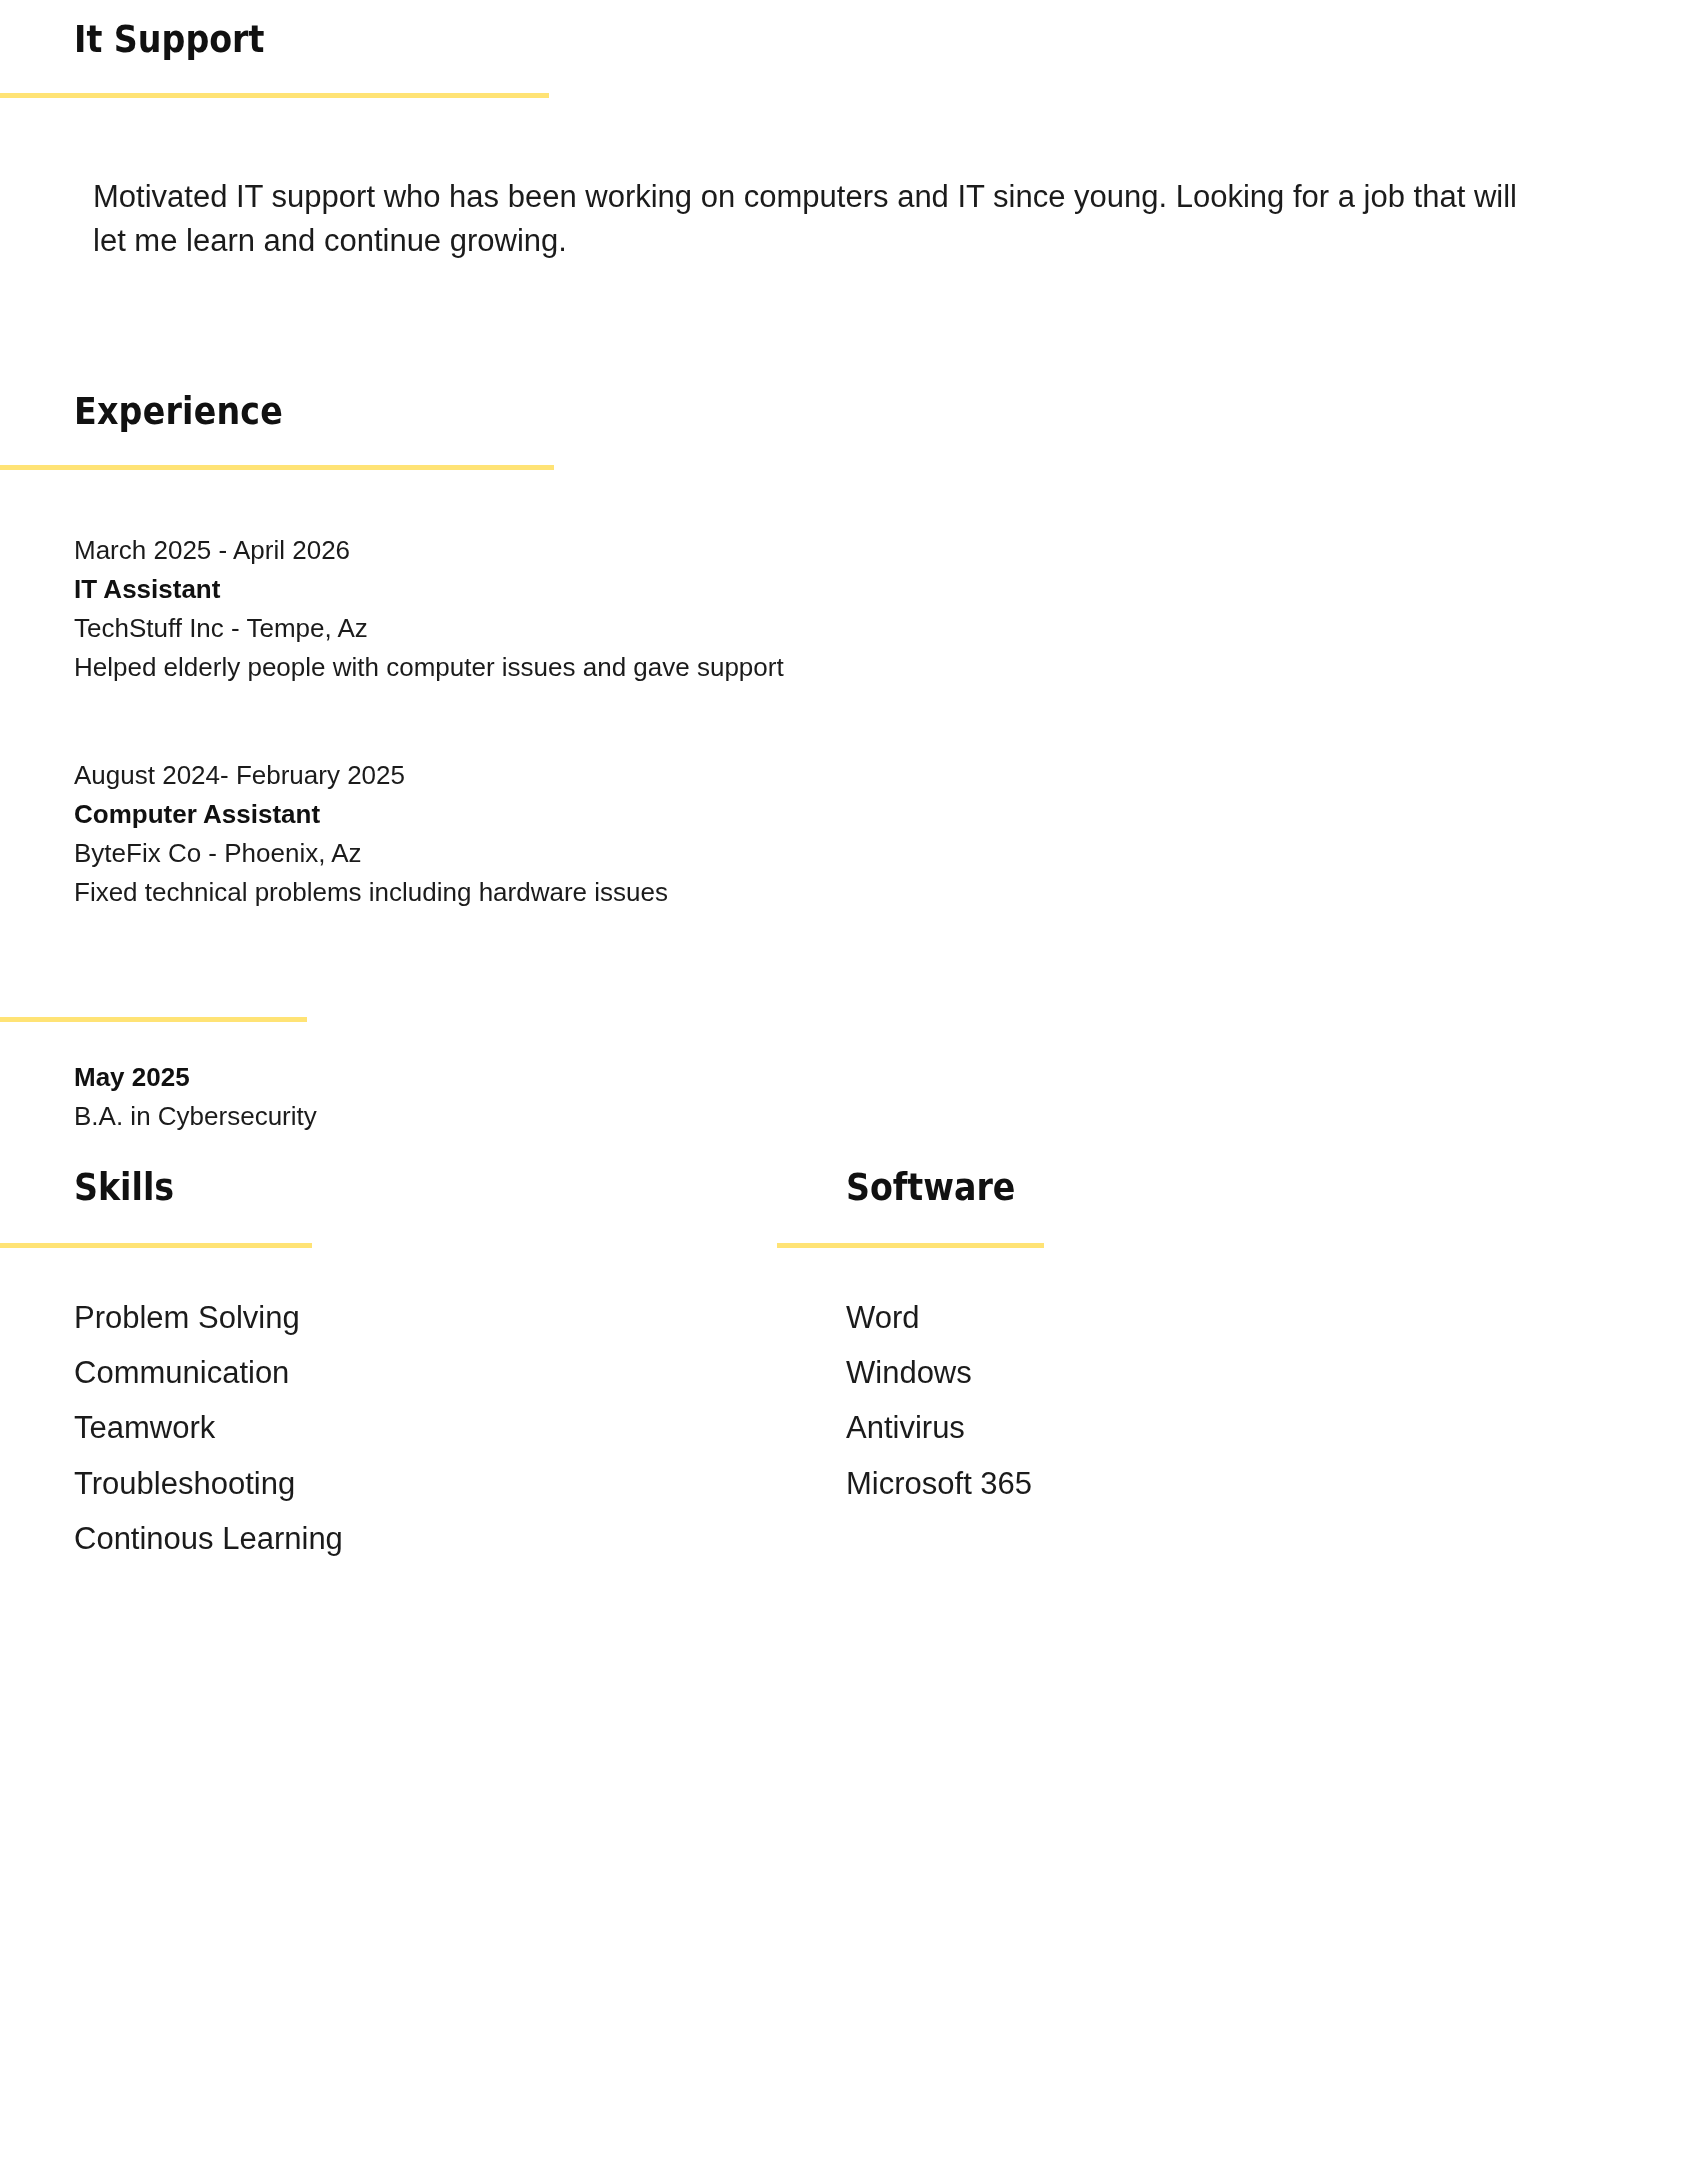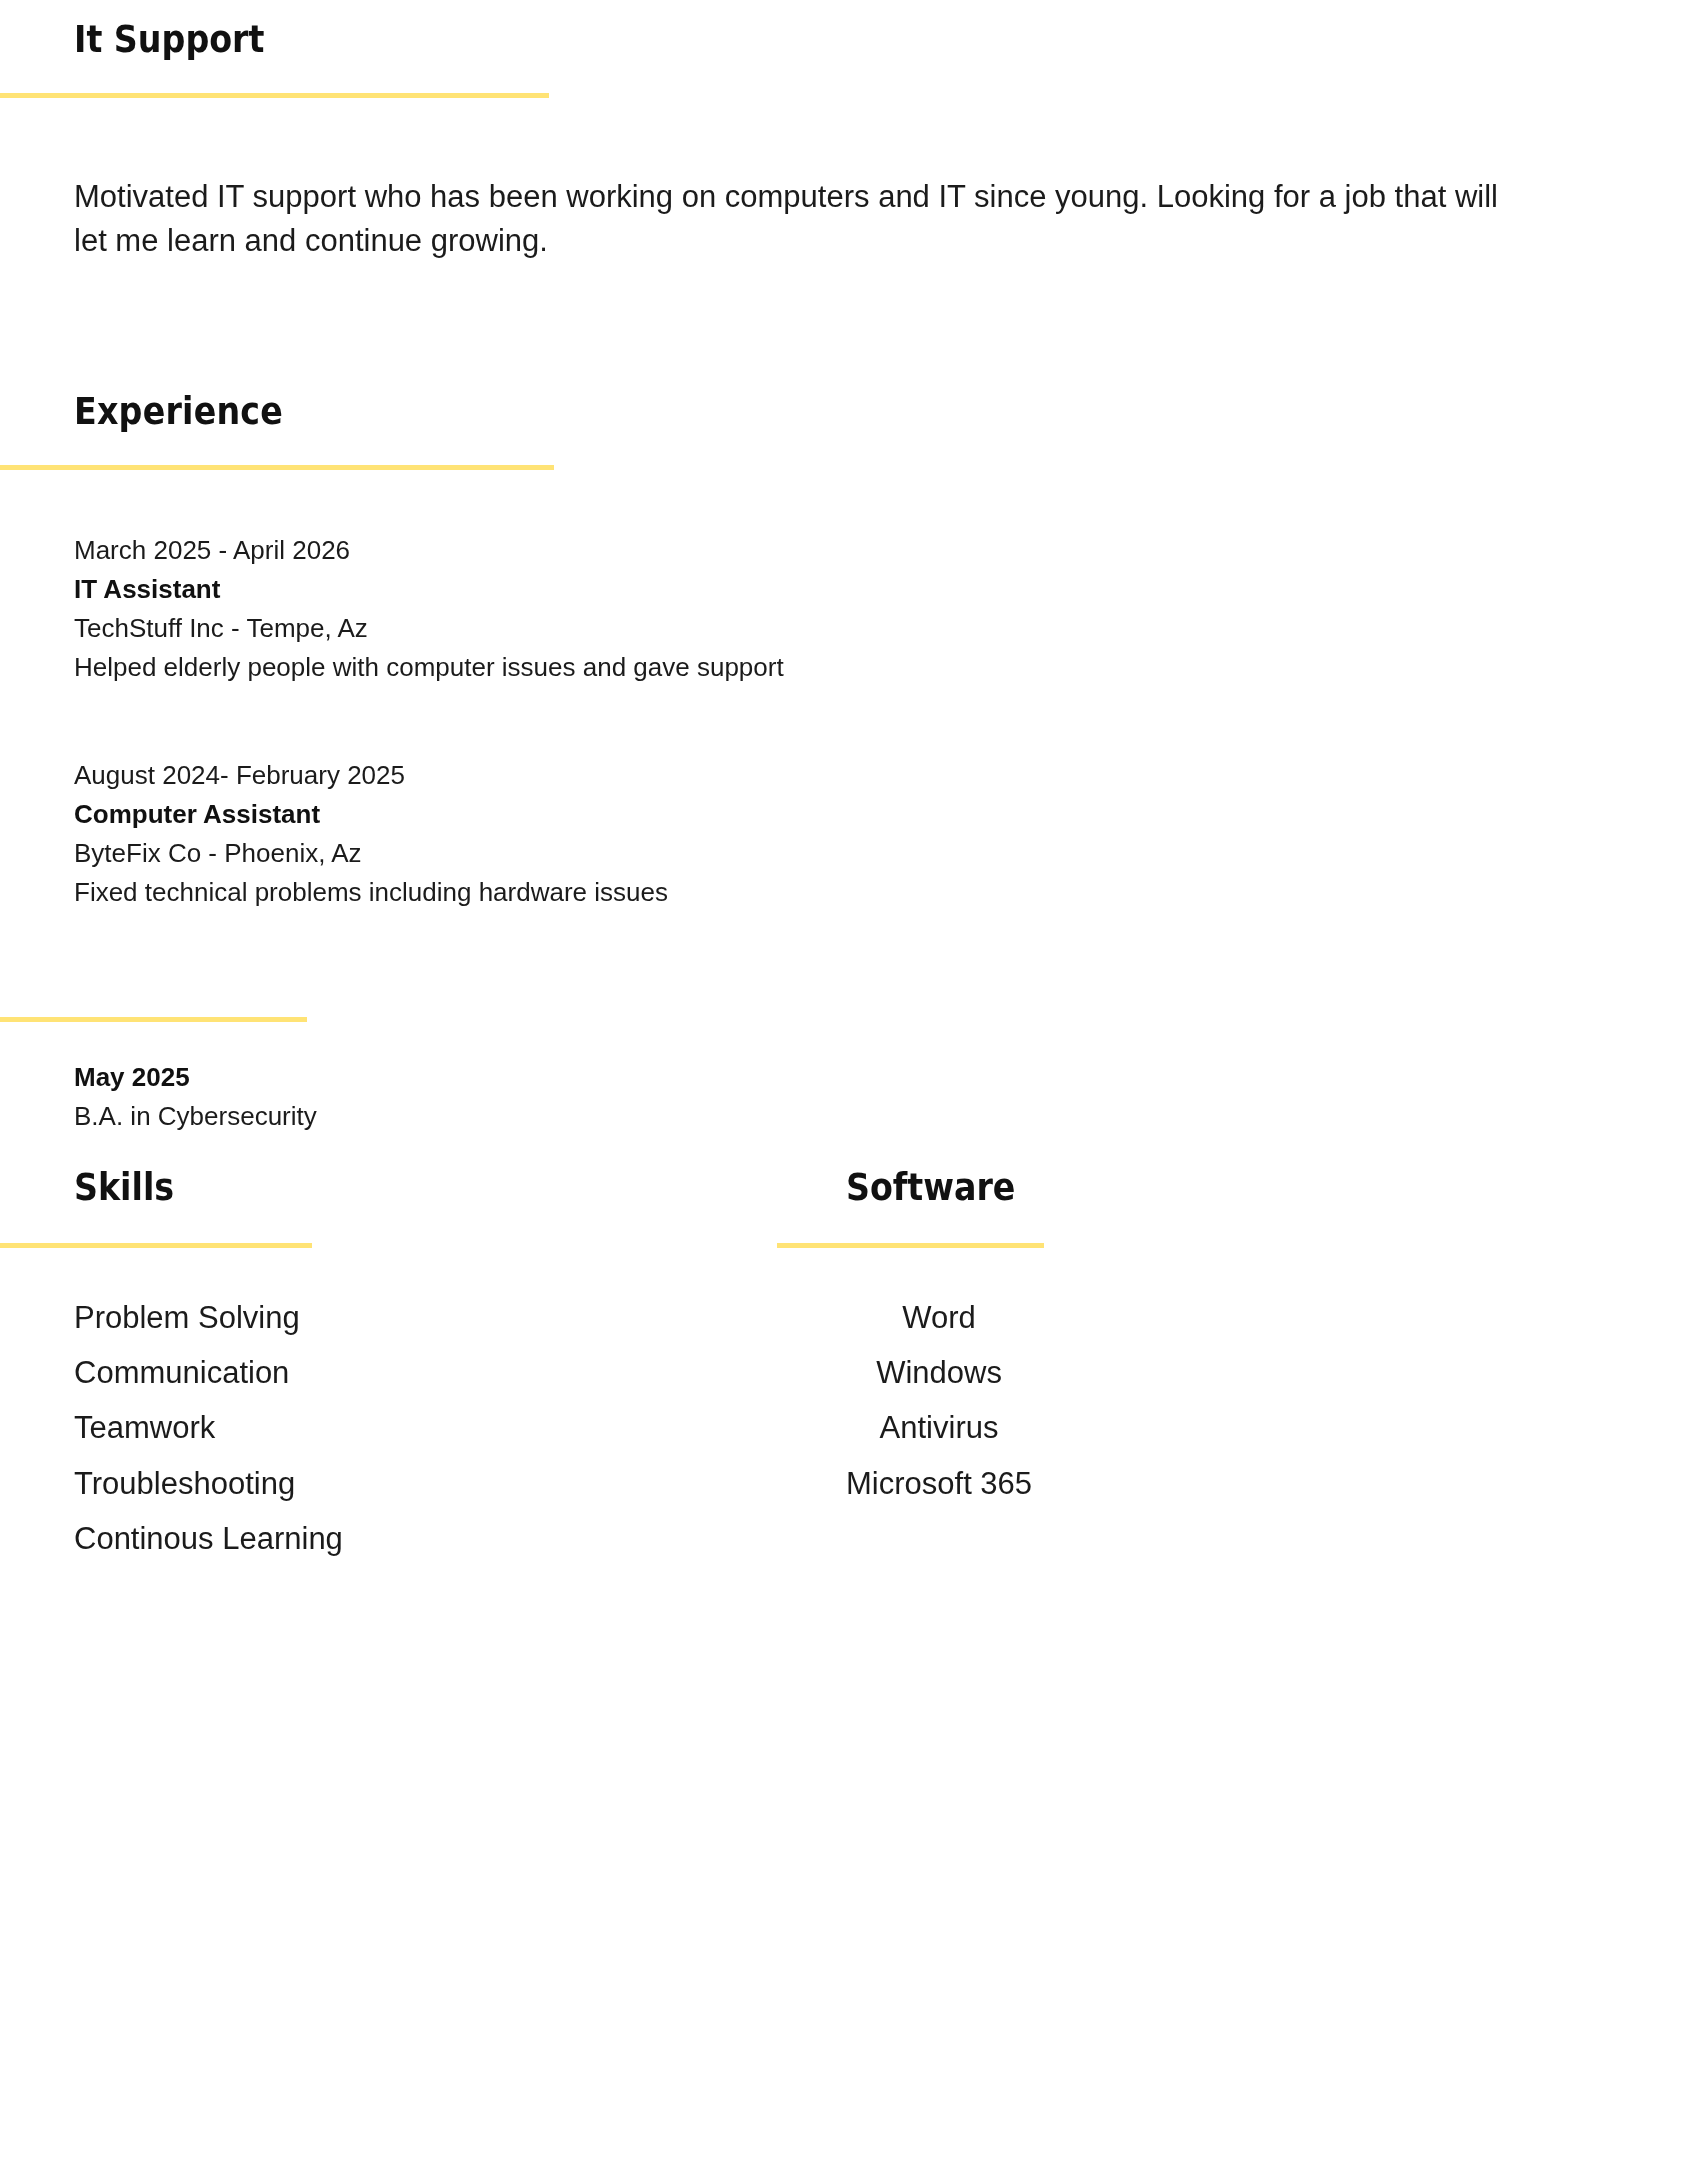--- a/index.html
+++ b/index.html
@@ -78,21 +78,21 @@
 
   .job-title-head {
     font-size: 37px;
     font-weight: 700;
     color: #111111;
     padding-left: 74px;
   }
 
   
   .summary {
-    padding-left: 74px;
+    padding-left: 93px;
     padding-right: 149px;
     font-size: 31px;
     line-height: 1.42;
     color: #1b1b1b;
     font-family: "Liberation Sans", sans-serif;
   }
 
   .entry {
     padding-left: 74px;
     font-size: 26px;
@@ -138,21 +138,21 @@
   .list {
     position: absolute;
     top: 42px;
     font-size: 31px;
     line-height: 1.78;
     color: #1b1b1b;
     font-family: "Liberation Sans", sans-serif;
     list-style: none;
   }
   .list.left  { left: 74px; }
-  .list.right { left: 846px; text-align: center; }
+  .list.right { left: 846px; }
   .list li { white-space: nowrap; }
 </style>
 </head>
 <body>
 
 <div class="page">
 
 
   <div style="height:18px"></div>
   <div class="job-title-head">It Support</div>

